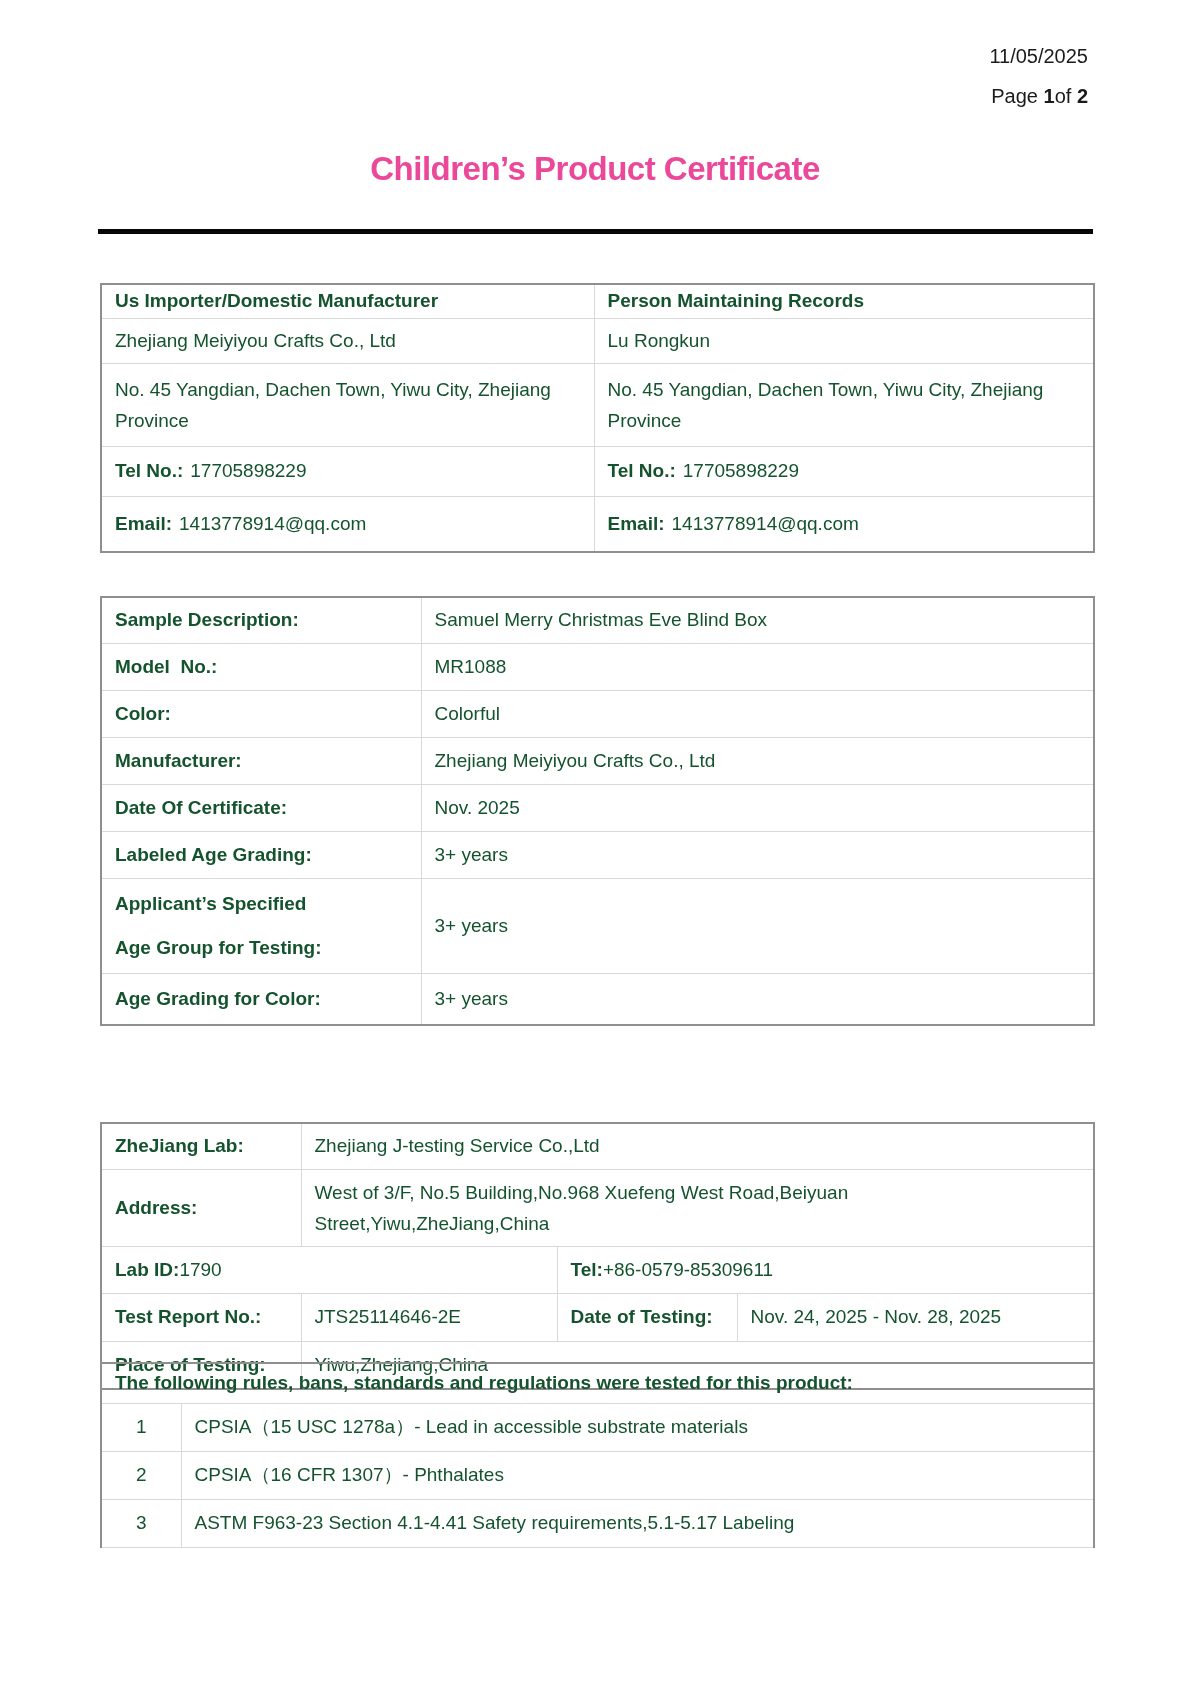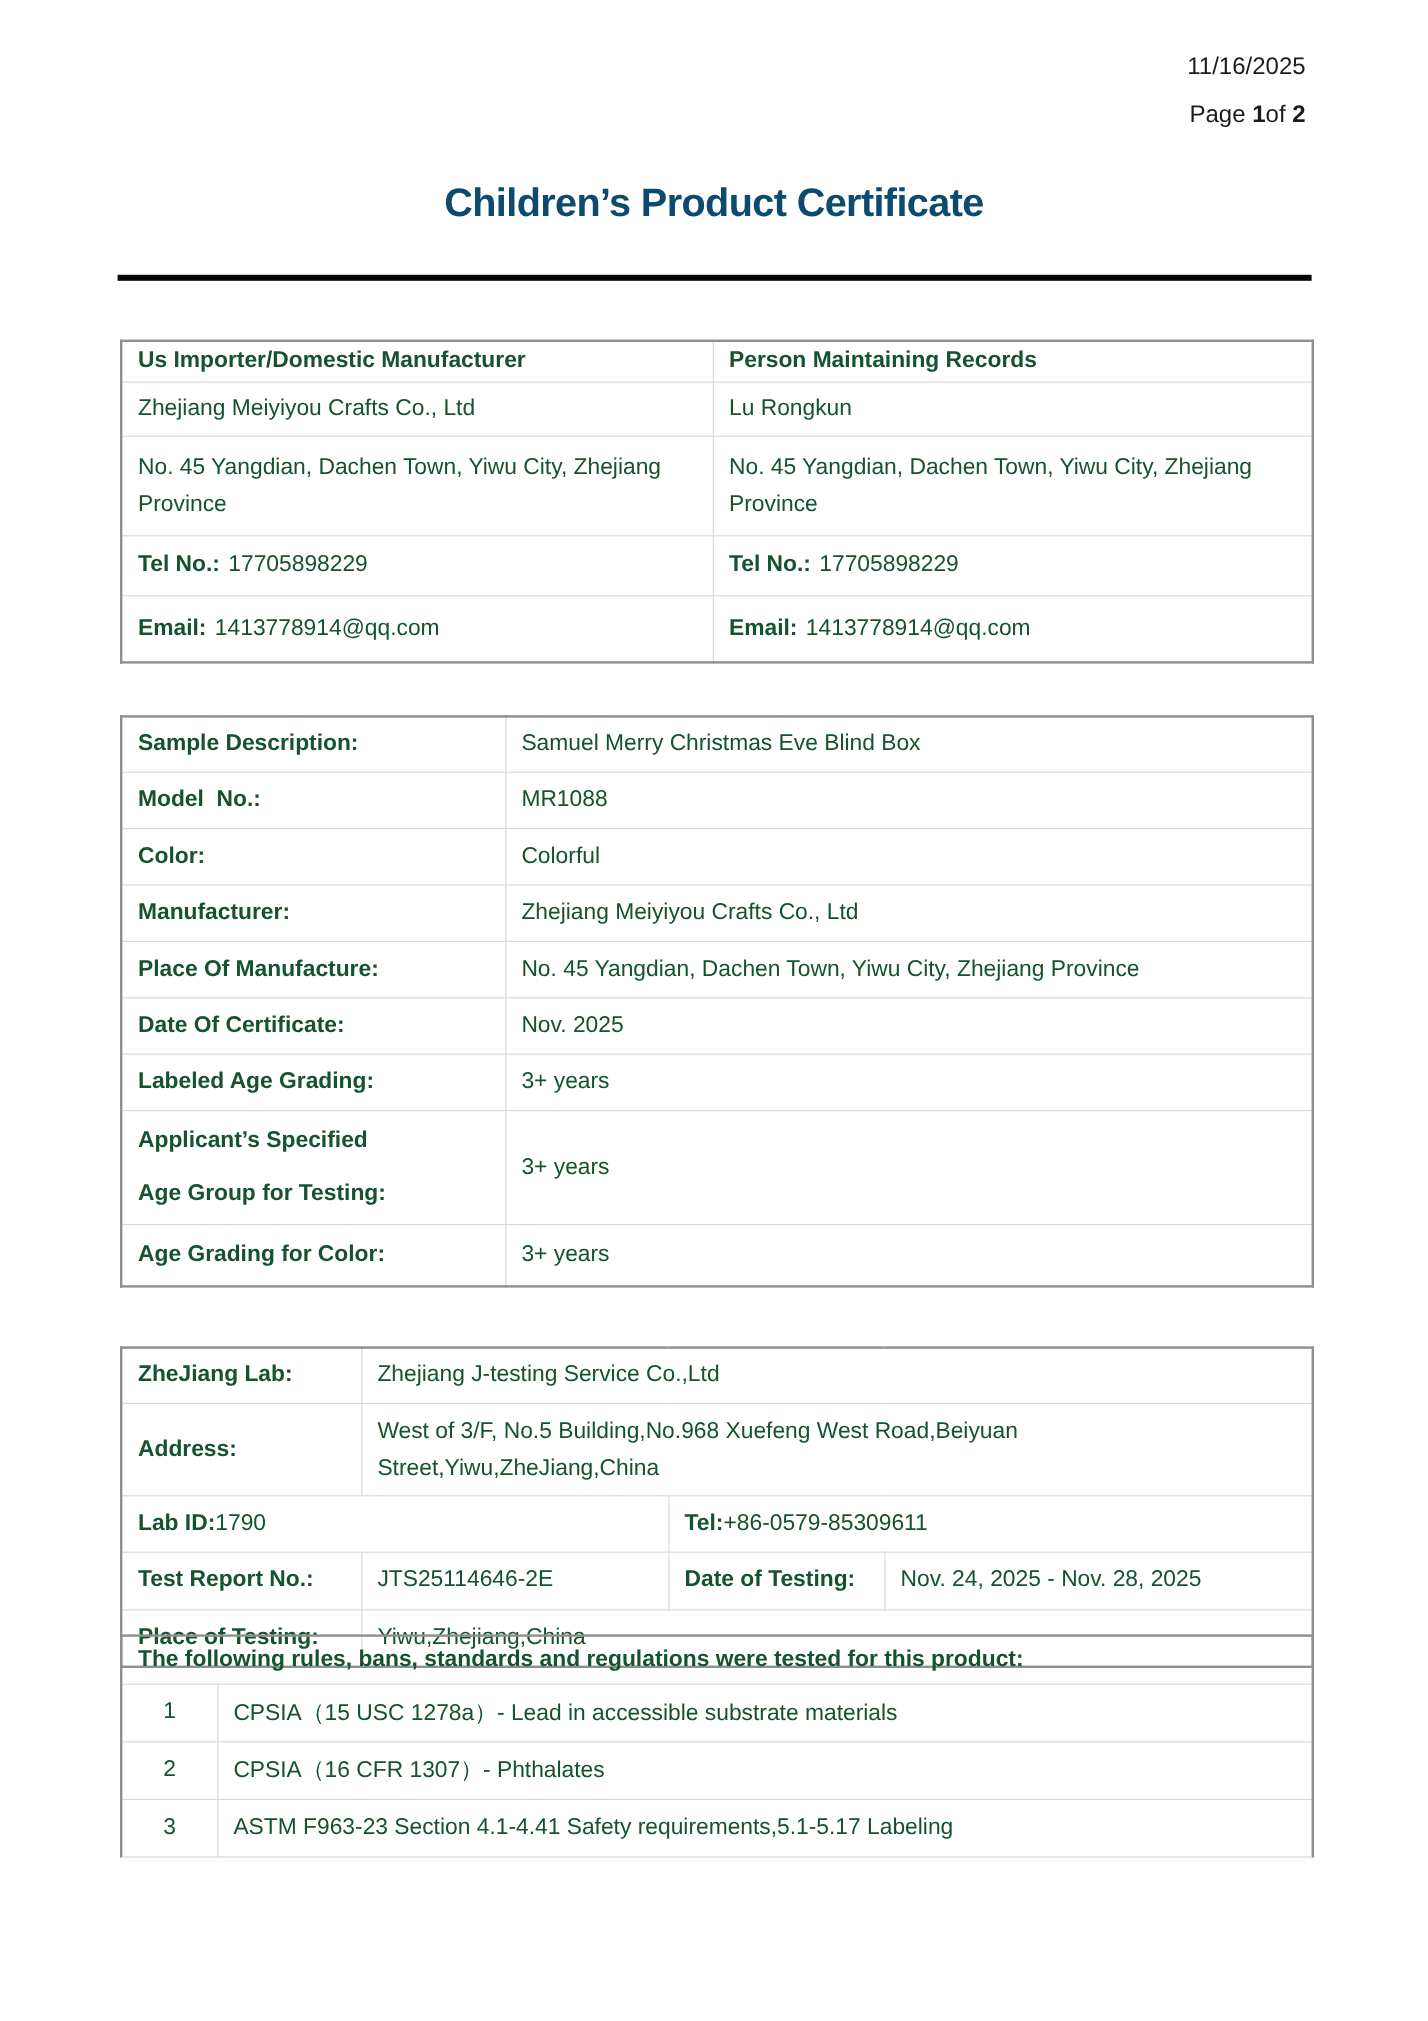--- a/index.html
+++ b/index.html
@@ -7,21 +7,21 @@
     position:relative;width:1190px;height:1684px;background:#ffffff;
     font-family:"Liberation Sans","DejaVu Sans",sans-serif;color:#1b1b1b;overflow:hidden;
   }
   .meta{position:absolute;top:46px;right:102px;text-align:right;font-size:20px;line-height:20px;}
   .meta .pagenum{margin-top:20px;}
   .b{font-weight:bold;}
   .lbl{font-weight:bold;margin-right:7px;}
   .lbl0{font-weight:bold;}
   .title{
     position:absolute;top:150px;left:0;width:100%;text-align:center;margin:0;
-    font-size:33px;font-weight:bold;letter-spacing:-0.5px;color:#0c4a6e;
+    font-size:33px;font-weight:bold;letter-spacing:-0.5px;color:#ec4899;
   }
   .rule{position:absolute;top:229px;left:98px;width:995px;height:5px;background:#070707;}
   table.t{
     position:absolute;left:100px;width:993px;border-collapse:collapse;table-layout:fixed;
     font-size:19px;color:#14532d;border:2px solid #8f8f8f;
   }
   table.t td{border:1px solid #d9d9d9;padding:0 13px;vertical-align:middle;overflow:hidden;}
   table.t4x{border-bottom:1px solid #d9d9d9;}
   .t1{top:283px;}
   .t2{top:596px;}
@@ -34,21 +34,21 @@
   .gapline div{line-height:29px;}
   .gapline div + div{margin-top:15px;}
   .num-cell{text-align:center;padding:0 4px;}
 </style>
 </head>
 <body>
 
 <div class="page">
 
   <div class="meta">
-    <div class="date">11/16/2025</div>
+    <div class="date">11/05/2025</div>
     <div class="pagenum"><span>Page </span><span class="b">1</span><span>of </span><span class="b">2</span></div>
   </div>
 
   <h1 class="title">Children’s Product Certificate</h1>
   <div class="rule"></div>
 
   <table class="t t1">
     <colgroup>
         <col style="width:493px">
         <col style="width:500px">
@@ -97,24 +97,20 @@
       <td><span class="b" style="white-space:pre-wrap">Model  No.:</span></td>
       <td><span>MR1088</span></td>
     </tr>
     <tr class="h47">
       <td><span class="b">Color:</span></td>
       <td><span>Colorful</span></td>
     </tr>
     <tr class="h47">
       <td><span class="b">Manufacturer:</span></td>
       <td><span>Zhejiang Meiyiyou Crafts Co., Ltd</span></td>
-    </tr>
-    <tr class="h47">
-      <td><span class="b">Place Of Manufacture:</span></td>
-      <td><span>No. 45 Yangdian, Dachen Town, Yiwu City, Zhejiang Province</span></td>
     </tr>
     <tr class="h47">
       <td><span class="b">Date Of Certificate:</span></td>
       <td><span>Nov. 2025</span></td>
     </tr>
     <tr class="h47">
       <td><span class="b">Labeled Age Grading:</span></td>
       <td><span>3+ years</span></td>
     </tr>
     <tr class="h95">

